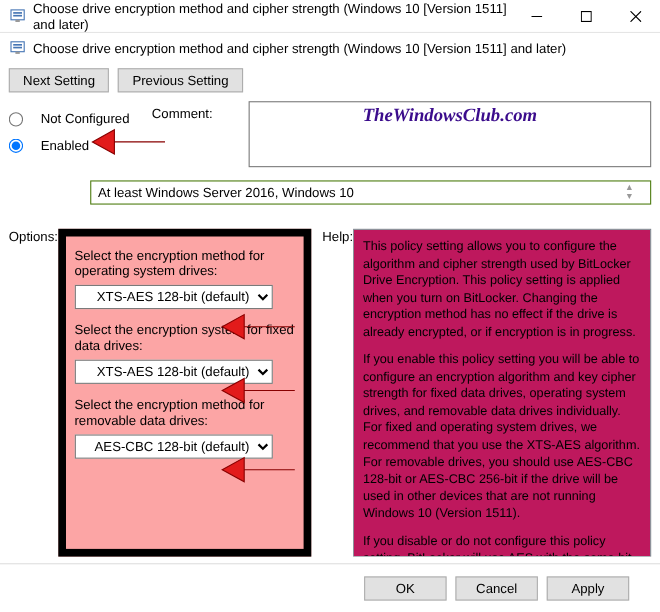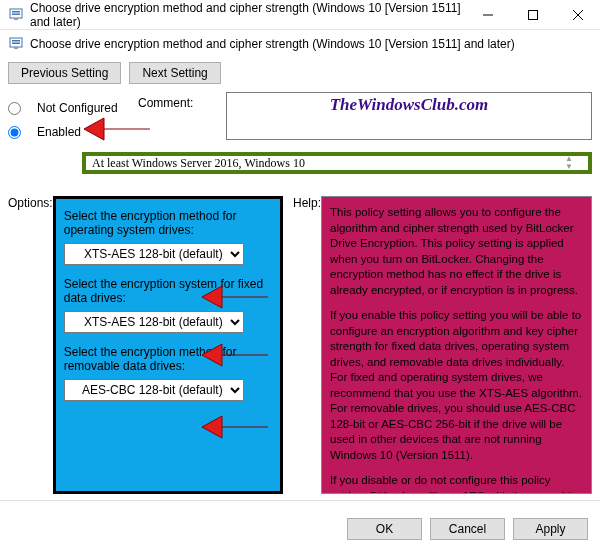--- a/index.html
+++ b/index.html
@@ -35,33 +35,33 @@
     padding: 3px 12px;
   }
   .body { padding: 0 8px; }
   .radiogrp { float:left; width: 130px; padding-top:2px; }
   .radioline { display:flex; align-items:center; gap:16px; margin: 4px 0; height:20px; }
   input[type=radio] { margin:0; }
   .rightgrp { margin-left: 74px; }
   .row { display:flex; gap:6px; margin-bottom:12px; align-items:flex-start; }
   .lbl { width:82px; text-align:left; padding-top:4px; }
   textarea.comment {
-    flex:1; height:48px; resize:none;
+    flex:1; height:60px; resize:none;
     font: inherit; border:1px solid #7a7a7a; padding:2px 4px;
     background:#fff;
     color:#3b0c8c;
     font-family: Georgia, serif;
     font-style: italic;
     font-weight:bold;
     font-size:17px;
     text-align:center;
   }
   .supported {
-    flex:1; border:4px solid #4d7c0f; background:#fff; padding:2px 15px 2px 6px;
-    height:22px; display:flex; align-items:center; justify-content:space-between;font-family:Liberation Serif, serif;
+    flex:1; border:1px solid #4d7c0f; background:#fff; padding:2px 15px 2px 6px;
+    height:22px; display:flex; align-items:center; justify-content:space-between;
   }
   .scrollhint { display:flex; flex-direction:column; font-size:8px; color:#999; line-height:8px;}
   .split {
     clear:both; display:flex; gap:10px; padding: 10px 8px 0 8px;
     height: 308px;
   }
   .pane { flex:1; display:flex; flex-direction:row; min-width:0; }
   .pane.left { flex: 0 0 275px; }
   .paneheader { padding: 0 0 6px 0; }
   .panecontent {
@@ -69,32 +69,32 @@
     overflow-y:scroll;
     font-size:11.5px;
     line-height:1.35;
   }
   .optlabel { margin: 2px 0 6px 0; }
   select {
     font:inherit; width: 180px; border:1px solid #7a7a7a; background:#fff;
     padding:2px 4px; margin-bottom:10px;text-align:right;
   }
   .footer {
-    position:absolute; bottom:0; left:0; right:0; height:56px;
+    position:absolute; bottom:0; left:0; right:0; height:44px;
     border-top:1px solid #dfdfdf;
-    display:flex; justify-content:flex-end; align-items:center; gap:8px; padding:0 12px;
+    display:flex; justify-content:flex-end; align-items:center; gap:8px; padding:0 28px;
   }
   .footer button.std { min-width:75px; }
   .arrow {
     position:absolute; width:70px; height:34px; pointer-events:none;
     z-index:10;
   }
   .arrow svg { width:100%; height:100%; }
   .helpcontent p { margin-bottom:10px; }
-  .optscroll { position:relative; flex:1; border:3px solid #000000; background:#0ea5e9; overflow-y:scroll;}
+  .optscroll { position:relative; flex:1; border:7px solid #000000; background:#fca5a5; overflow-y:scroll;}
   .optinner { padding:8px 8px 8px 8px; }
   .clear { clear:both; }
   .iconsvg { width:16px; height:16px; }
 </style>
 </head>
 <body>
 
 <div class="titlebar">
   <span class="icon">
     <svg class="iconsvg" viewBox="0 0 16 16">
@@ -128,22 +128,22 @@
         <rect x="2" y="2" width="12" height="9" fill="#fff" stroke="#4575b4"></rect>
         <rect x="4" y="4" width="8" height="1.5" fill="#4575b4"></rect>
         <rect x="4" y="6.5" width="8" height="1.5" fill="#4575b4"></rect>
         <rect x="6" y="11" width="4" height="2" fill="#999"></rect>
       </svg>
   </span>
   <span>Choose drive encryption method and cipher strength (Windows 10 [Version 1511] and later)</span>
 </div>
 
 <div class="navrow">
+  <button class="std">Next Setting</button>
   <button class="std">Previous Setting</button>
-  <button class="std">Next Setting</button>
 </div>
 
 <div class="body">
   <div class="radiogrp">
     <label class="radioline">
       <input type="radio" name="st" style="">
       <span>Not Configured</span>
     </label>
     <label class="radioline">
       <input type="radio" name="st" checked="" style="">

